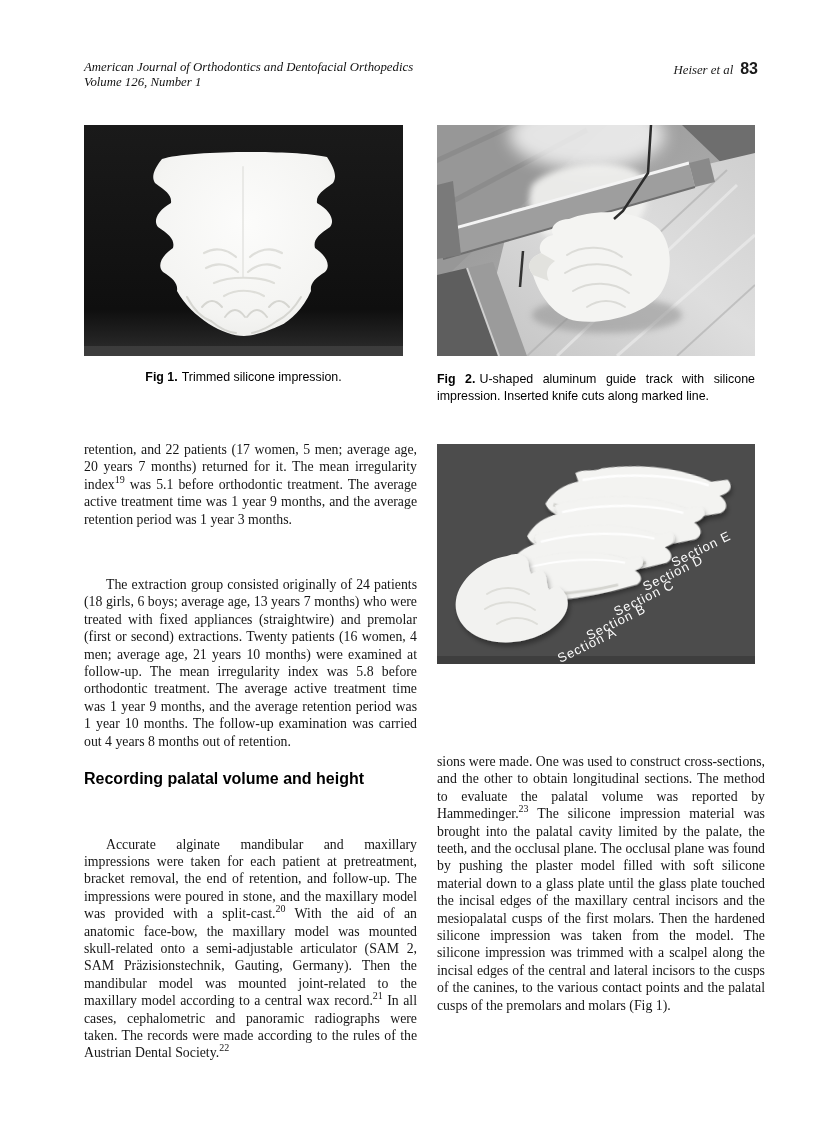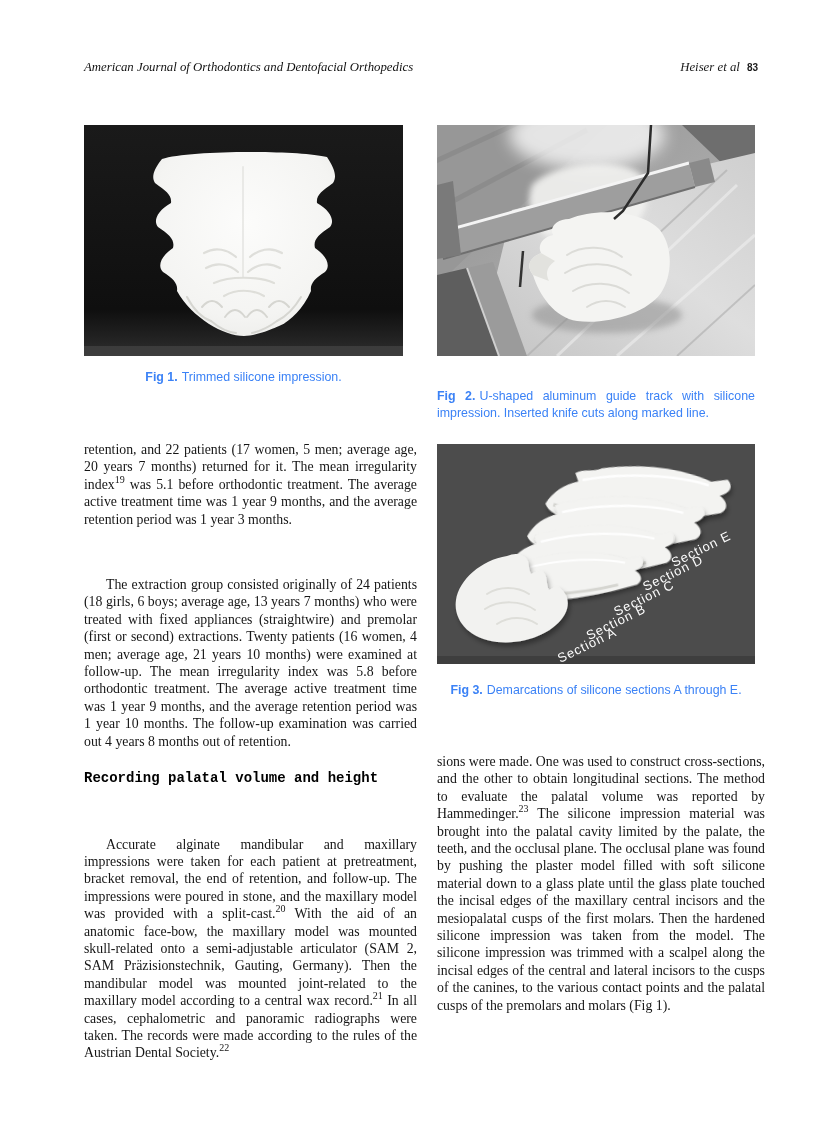--- a/index.html
+++ b/index.html
@@ -3,57 +3,58 @@
 <meta charset="utf-8">
 <style>
   html,body{margin:0;padding:0;background:#ffffff;}
   .page{position:relative;width:838px;height:1122px;background:#ffffff;overflow:hidden;
         font-family:"Liberation Serif",serif;color:#1a1a1a;}
 
   
   .hdr-left{position:absolute;left:84px;top:60px;font-style:italic;font-size:12.8px;line-height:15px;color:#111;}
   .hdr-right{position:absolute;right:80px;top:60px;font-size:12.8px;white-space:nowrap;}
   .hdr-right .author{font-style:italic;margin-left:38px;}
-  .hdr-right .pagenum{font-family:"Liberation Sans",sans-serif;font-weight:700;font-size:10px;margin-left:7px;}
+  .hdr-right .pagenum{font-family:"Liberation Sans",sans-serif;font-weight:700;font-size:16px;margin-left:7px;}
 
   
   .fig{position:absolute;}
   .fig svg{display:block;}
   .fig1{left:84px;top:125px;}
   .fig2{left:437px;top:125px;}
   .fig3{left:437px;top:444px;}
 
   
   .caption{position:absolute;font-family:"Liberation Sans",sans-serif;font-size:12.4px;
-           line-height:16.5px;color:#3b82f6;}
+           line-height:16.5px;color:#000000;}
   .caption .cap-label{font-weight:700;margin-right:4px;}
   .cap1{left:84px;top:369px;width:319px;text-align:center;}
-  .cap2{left:437px;top:388px;width:318px;text-align:justify;}
+  .cap2{left:437px;top:371px;width:318px;text-align:justify;}
   .cap3{left:437px;top:682px;width:318px;text-align:center;}
 
   
   .col{position:absolute;font-size:13.8px;line-height:17.4px;text-align:justify;color:#151515;}
   .leftcol{left:84px;top:441px;width:333px;}
   .rightcol{left:437px;top:753px;width:328px;}
   .col p{margin:0;}
   .col p.indent{text-indent:22px;margin-top:48px;}
   .col sup{font-size:10px;line-height:0;vertical-align:super;}
-  .col h2{font-family:Liberation Mono, monospace;font-size:14px;font-weight:700;
+  .col h2{font-family:Liberation Sans, sans-serif;font-size:16px;font-weight:700;
           color:#000;margin:20px 0 8px 0;text-align:left;}
 
   
   .sec-label{font-family:"Liberation Sans",sans-serif;font-size:13px;fill:#fdfdfd;letter-spacing:1px;}
 </style>
 </head>
 <body>
 
 <div class="page">
 
   <div class="hdr-left">
     <div>American Journal of Orthodontics and Dentofacial Orthopedics</div>
+    <div>Volume 126, Number 1</div>
   </div>
   <div class="hdr-right">
     <span class="author">Heiser et al</span><span class="pagenum">83</span>
   </div>
 
   <div class="fig fig1">
     <svg width="319" height="231" viewBox="0 0 319 231">
       <defs>
         <linearGradient id="f1bg" x1="0" y1="0" x2="0" y2="1">
           <stop offset="0%" stop-color="#1a1a1a"></stop>
@@ -219,23 +220,20 @@
         </g>
       </g>
       <text class="sec-label" x="152" y="205" text-anchor="middle" transform="rotate(-26 152 205)">Section A</text>
       <text class="sec-label" x="181" y="182" text-anchor="middle" transform="rotate(-26 181 182)">Section B</text>
       <text class="sec-label" x="209" y="158" text-anchor="middle" transform="rotate(-26 209 158)">Section C</text>
       <text class="sec-label" x="238" y="133" text-anchor="middle" transform="rotate(-26 238 133)">Section D</text>
       <text class="sec-label" x="266" y="109" text-anchor="middle" transform="rotate(-26 266 109)">Section E</text>
     </svg>
   </div>
 
-  <div class="caption cap3">
-    <span class="cap-label">Fig 3.</span><span>Demarcations of silicone sections A through E.</span>
-  </div>
 
   <div class="col rightcol">
     <div>
         <p class="">sions were made. One was used to construct cross-sections, and the other to obtain longitudinal sections. The method to evaluate the palatal volume was reported by Hammedinger.<sup>23</sup> The silicone impression material was brought into the palatal cavity limited by the palate, the teeth, and the occlusal plane. The occlusal plane was found by pushing the plaster model filled with soft silicone material down to a glass plate until the glass plate touched the incisal edges of the maxillary central incisors and the mesiopalatal cusps of the first molars. Then the hardened silicone impression was taken from the model. The silicone impression was trimmed with a scalpel along the incisal edges of the central and lateral incisors to the cusps of the canines, to the various contact points and the palatal cusps of the premolars and molars (Fig 1).</p>
       </div>
   </div>
 
 </div>
 
 </body></html>

